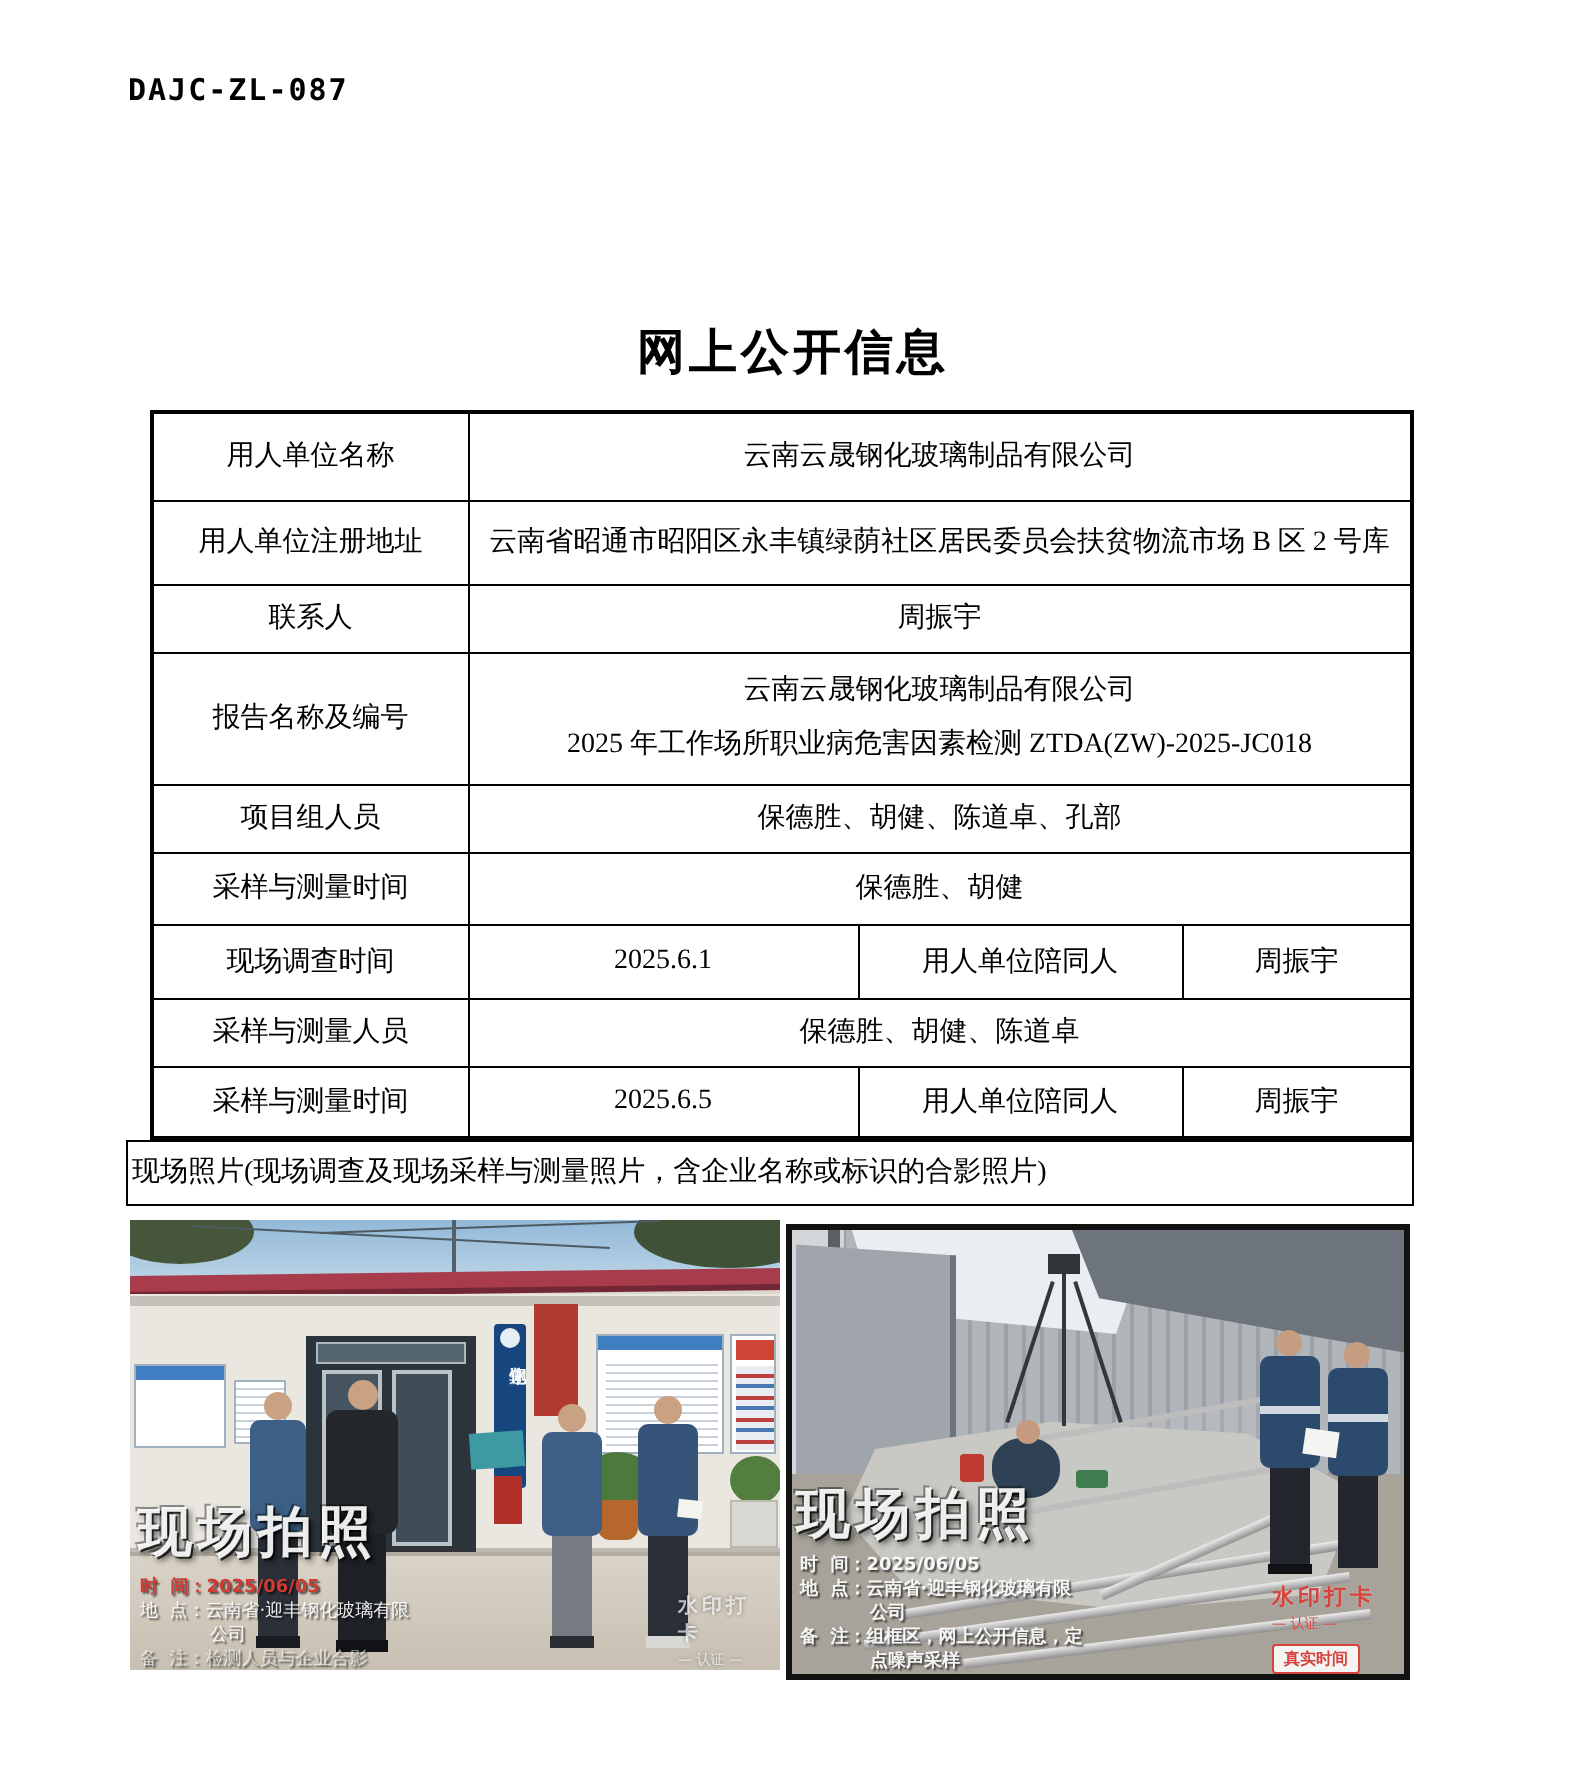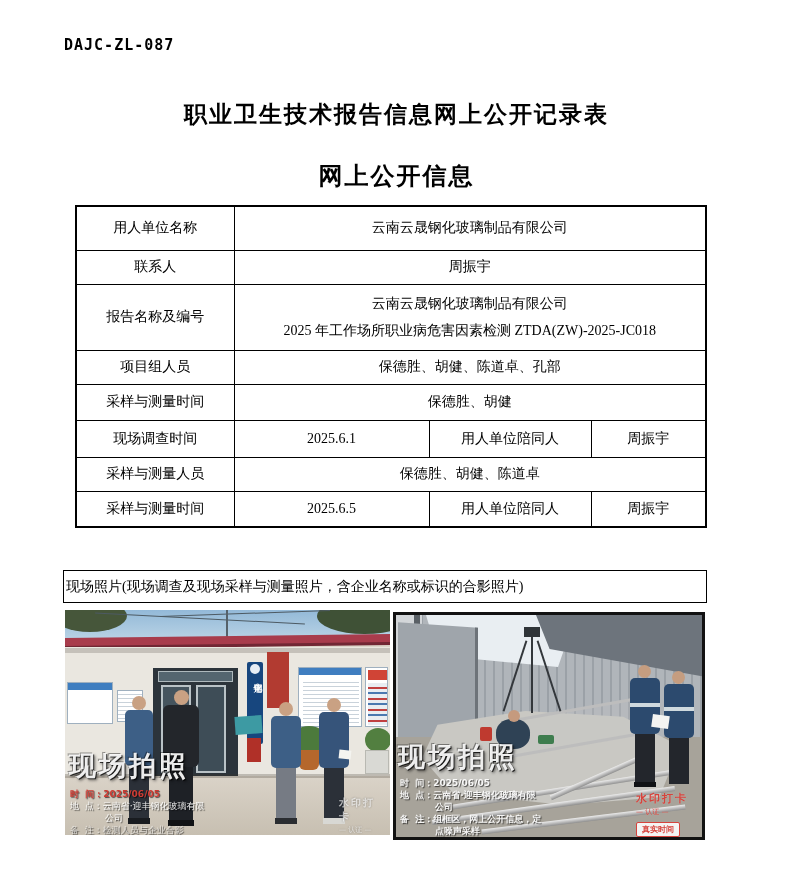--- a/index.html
+++ b/index.html
@@ -75,35 +75,38 @@
         clip-path:polygon(6% 18%,40% 4%,78% 10%,100% 40%,92% 92%,55% 100%,12% 88%,0 52%);}
   .bar{height:5px;background:linear-gradient(#ececec,#8f8f8f);}
   .tripod-leg{width:2px;background:#33373b;}
 </style>
 </head>
 <body>
 
 <div class="page">
 
   <div class="doc-code">DAJC-ZL-087</div>
-  <div class="doc-title">职业卫生技术报告信息网上公开记录表</div>
   <div class="doc-subtitle">网上公开信息</div>
 
   <table class="info-table">
     <colgroup>
         <col style="width:158px">
         <col style="width:195px">
         <col style="width:162px">
         <col style="width:115px">
       </colgroup>
     <tbody>
       <tr style="height:44px">
         <td class="lbl">用人单位名称</td>
         <td colspan="3">云南云晟钢化玻璃制品有限公司</td>
       </tr>
+      <tr style="height:42px">
+        <td class="lbl">用人单位注册地址</td>
+        <td colspan="3">云南省昭通市昭阳区永丰镇绿荫社区居民委员会扶贫物流市场 B 区 2 号库</td>
+      </tr>
       <tr style="height:34px">
         <td class="lbl">联系人</td>
         <td colspan="3">周振宇</td>
       </tr>
       <tr style="height:66px">
         <td class="lbl">报告名称及编号</td>
         <td colspan="3" class="two-line">
           <div>云南云晟钢化玻璃制品有限公司</div>
           <div>2025 年工作场所职业病危害因素检测 ZTDA(ZW)-2025-JC018</div>
         </td>

